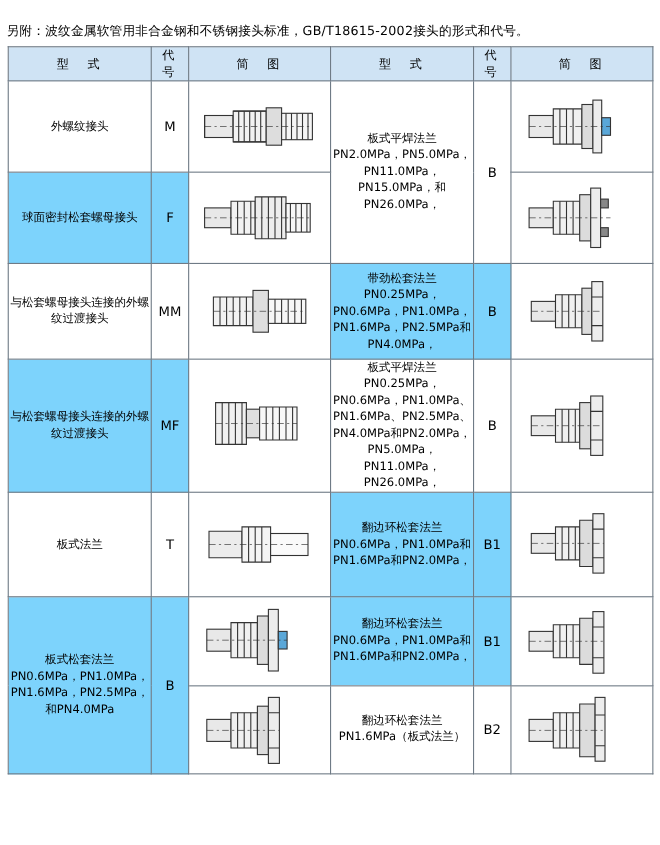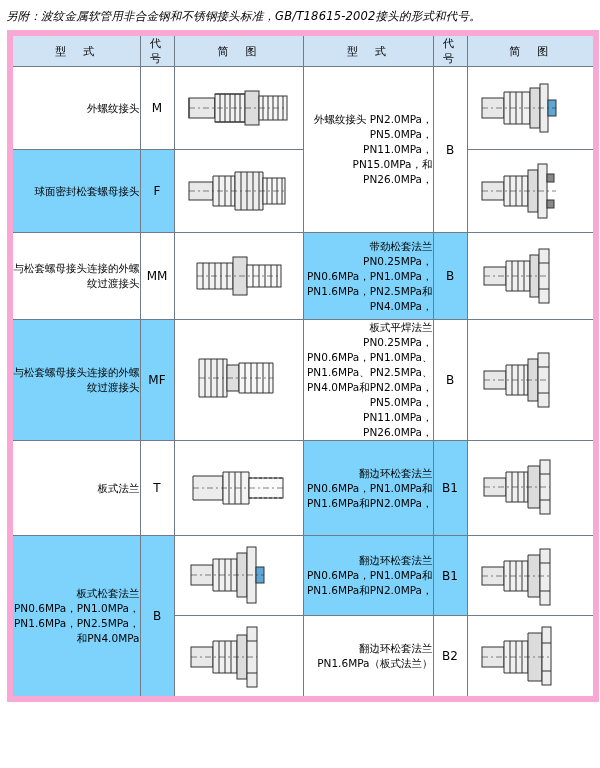--- a/index.html
+++ b/index.html
@@ -17,31 +17,30 @@
   .page {
     width: 600px;
     height: 768px;
     position: relative;
     box-sizing: border-box;
     padding: 0;
   }
   .caption {
     font-size: 11.5px;
     line-height: 16px;
-    padding: 8px 6px 6px 6px;
+    padding: 20px 6px 6px 6px;
     color: #000;
     letter-spacing: 0.2px;
-    font-style: italic;
   }
   table.main {
     border-collapse: collapse;
     table-layout: fixed;
     width: 586px;
     margin: 0 7px;
-    border: 6px solid #f9a8d4;
+    border: 1px solid #f9a8d4;
   }
   table.main td, table.main th {
     border: 1px solid #6f7b86;
     padding: 0;
     vertical-align: middle;
   }
   thead th {
     background: #cfe3f4;
     height: 22px;
     font-size: 11px;
@@ -50,21 +49,21 @@
     text-align: center;
   }
   .col-type { width: 130px; }
   .col-code { width: 34px; }
   .col-fig  { width: 129px; }
 
   .cell-type {
     font-size: 10.5px;
     line-height: 15px;
     padding: 4px 6px;
-    text-align: right;
+    text-align: center;
   }
   .cell-code {
     text-align: center;
     font-size: 12px;
   }
   .cell-fig {
     text-align: center;
     padding: 2px 0;
   }
   .yellow { background: #7dd3fc; }
@@ -110,21 +109,21 @@
               <path d="M10 20 L10 40 M36 20 L36 40"></path>
               <rect x="36" y="16" width="30" height="28" fill="#f2f2f2"></rect>
               <path d="M36 16 L66 16 M36 44 L66 44 M41 16 L41 44 M46 16 L46 44 M51 16 L51 44 M56 16 L56 44 M61 16 L61 44"></path>
               <rect x="66" y="13" width="14" height="34" fill="#ddd"></rect>
               <rect x="80" y="18" width="28" height="24" fill="#f5f5f5"></rect>
               <path d="M84 18 L84 42 M89 18 L89 42 M94 18 L94 42 M99 18 L99 42 M104 18 L104 42"></path>
               <path d="M10 30 L108 30" stroke-dasharray="6 3 2 3" stroke-width="0.6"></path>
             </g>
           </svg>
         </td>
-        <td class="cell-type white" rowspan="2" style="height:164px">外螺纹接头
+        <td class="cell-type white" rowspan="2" style="height:164px">板式平焊法兰
 PN2.0MPa，PN5.0MPa，PN11.0MPa，PN15.0MPa，和PN26.0MPa，</td>
         <td class="cell-code white" rowspan="2">B</td>
         <td class="cell-fig white">
           <svg width="120" height="60" viewBox="0 0 120 60">
             <g fill="none" stroke="#333" stroke-width="1">
               <rect x="12" y="20" width="22" height="20" fill="#e8e8e8"></rect>
               <path d="M34 14 L60 14 L60 46 L34 46 Z" fill="#f0f0f0"></path>
               <path d="M40 14 L40 46 M46 14 L46 46 M52 14 L52 46"></path>
               <rect x="60" y="10" width="10" height="40" fill="#dcdcdc"></rect>
               <rect x="70" y="6" width="8" height="48" fill="#ededed"></rect>

